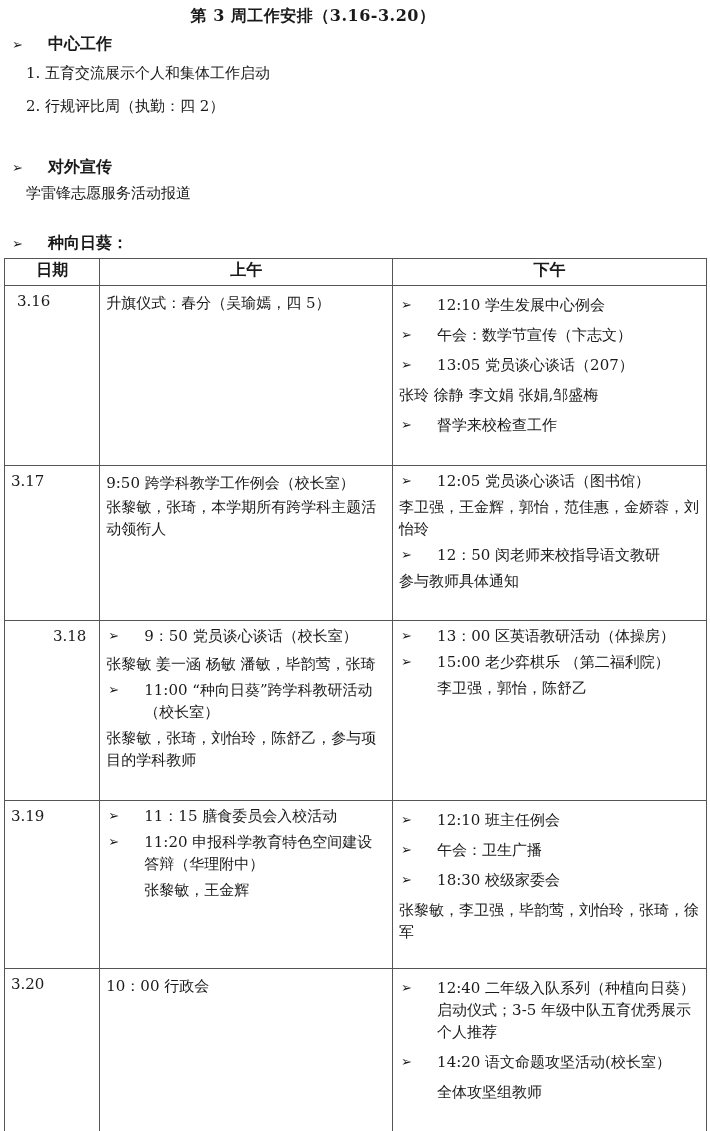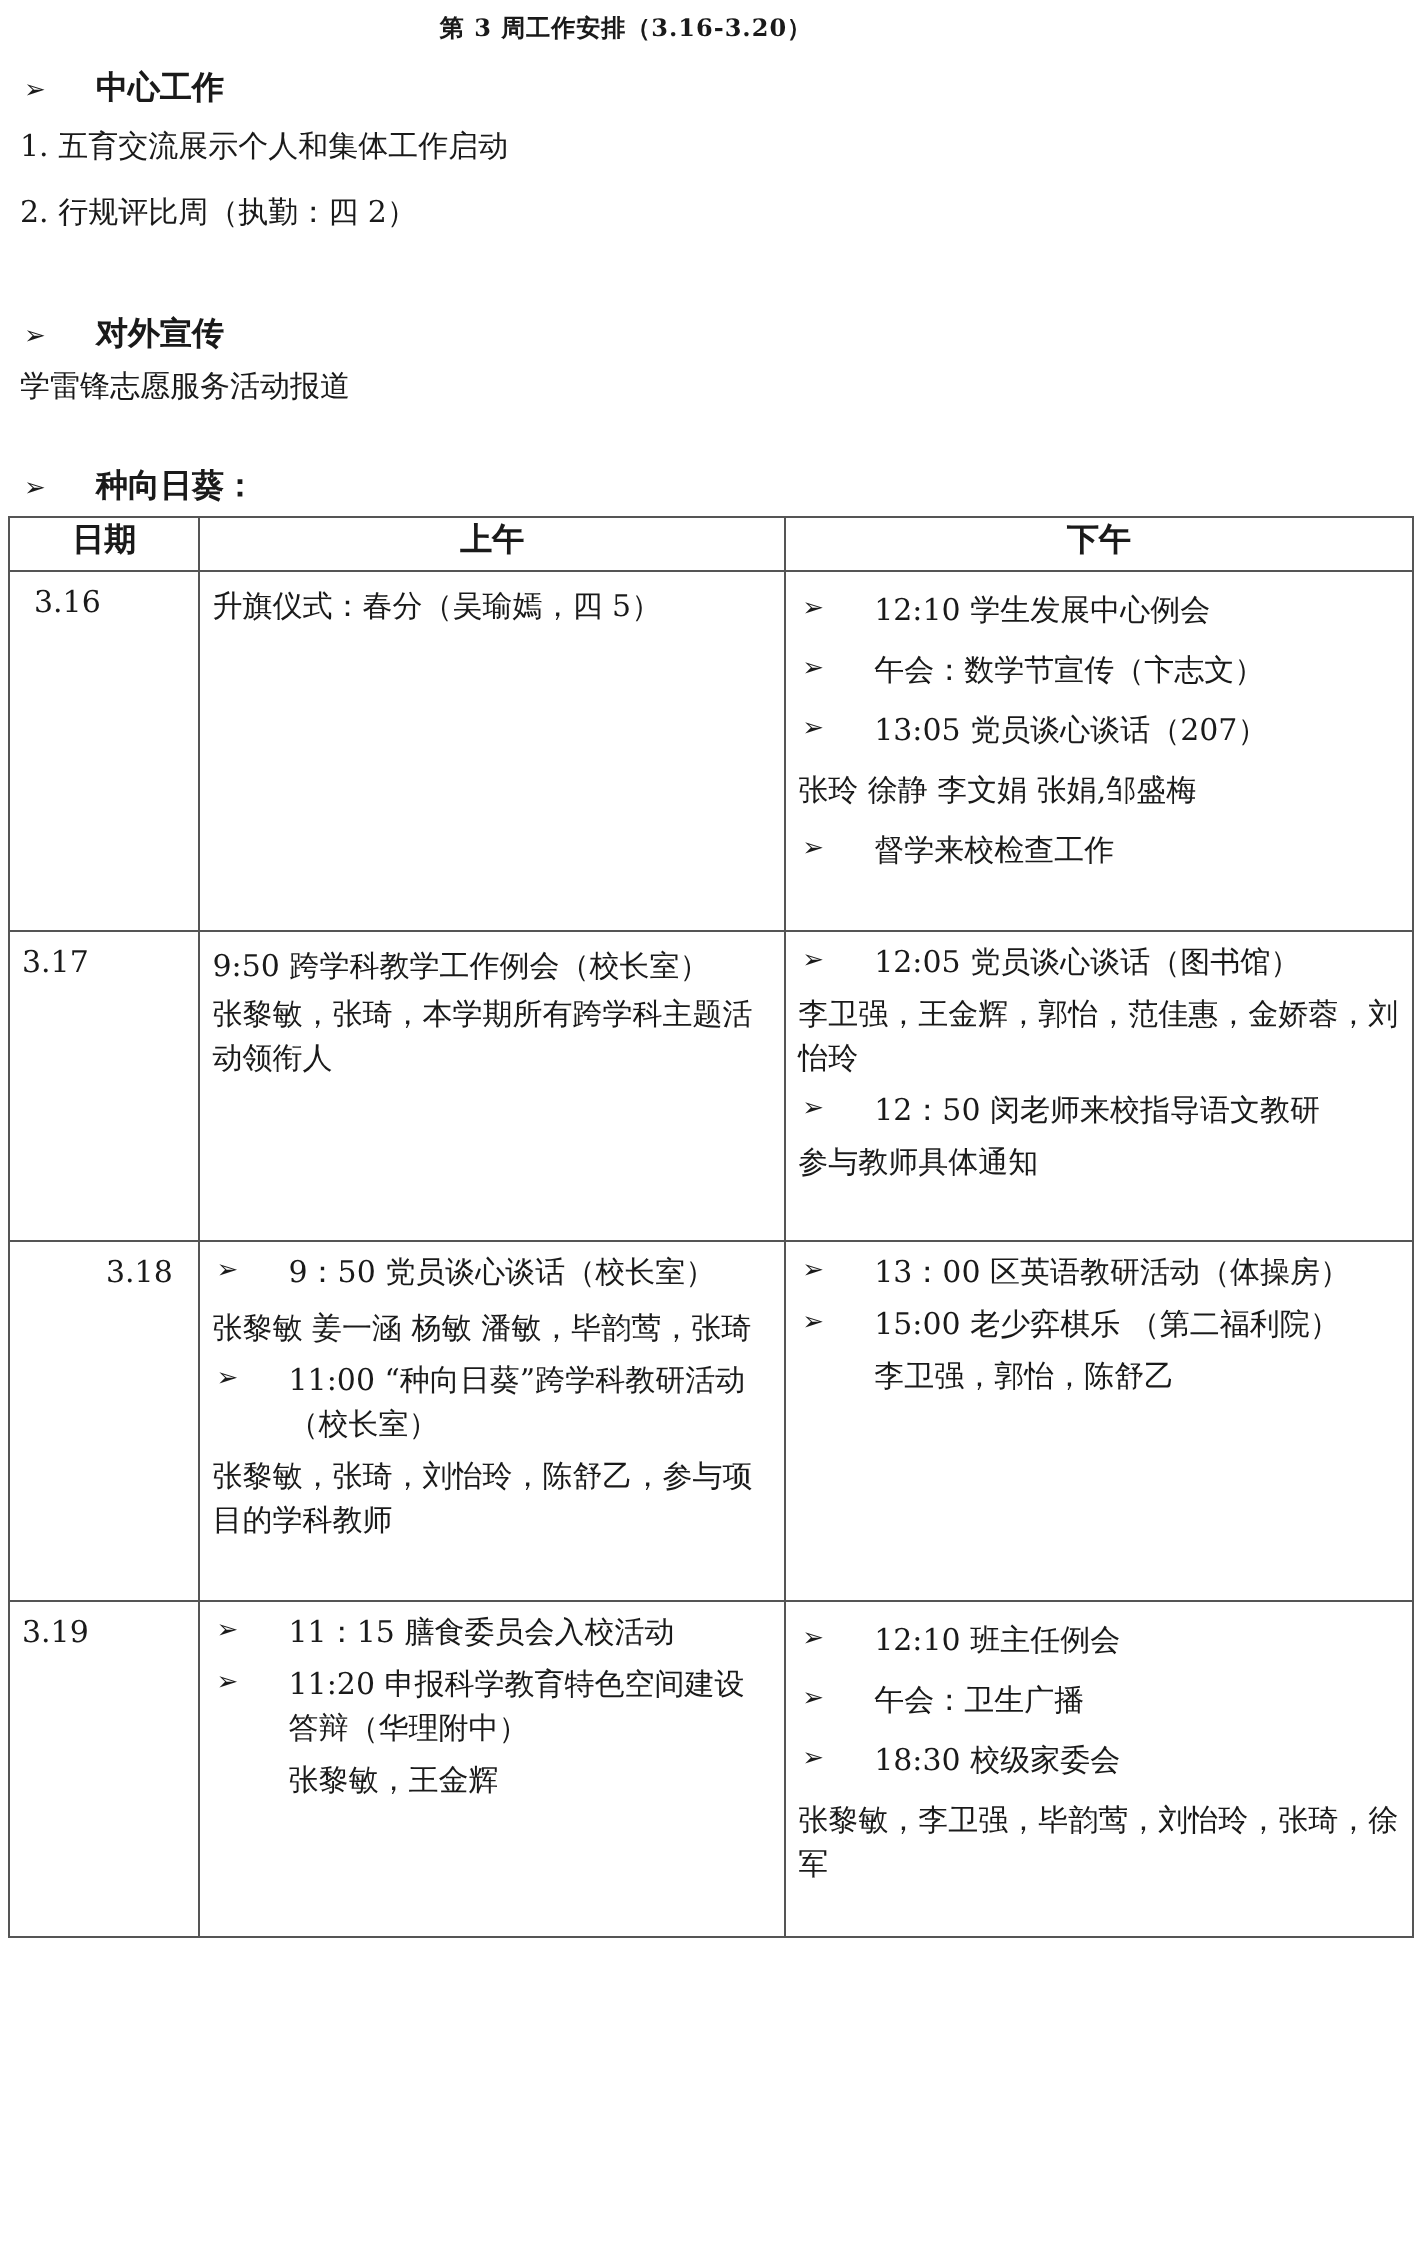--- a/index.html
+++ b/index.html
@@ -3,28 +3,28 @@
 <meta charset="utf-8">
 <style>
   html, body { margin: 0; padding: 0; background: #ffffff; }
   body {
     width: 710px; height: 1131px; overflow: hidden; position: relative;
     font-family: "DejaVu Serif", "Liberation Serif", serif;
     color: #1a1a1a; font-size: 15px;
   }
   .title {
     position: absolute; left: 0; top: 6px; width: 626px; text-align: center;
-    font-size: 12px; font-weight: bold; letter-spacing: 0.5px;
+    font-size: 16px; font-weight: bold; letter-spacing: 0.5px;
   }
   .sec-head {
     position: absolute; left: 12px; font-size: 16px; font-weight: bold;
     display: flex; align-items: center;
   }
   .sec-head .arrow { font-size: 13px; width: 36px; font-weight: normal; }
-  .line { position: absolute; left: 10px; font-size: 15px; }
+  .line { position: absolute; left: 26px; font-size: 15px; }
   table.sched {
     position: absolute; left: 4px; top: 258px; width: 703px;
     border-collapse: collapse; table-layout: fixed;
   }
   table.sched td, table.sched th {
     border: 1px solid #555; vertical-align: top; padding: 0 6px;
     font-size: 15px; line-height: 22px; font-weight: normal;
   }
   table.sched th { font-weight: bold; text-align: center; height: 26px; font-size: 16px; }
   .c-date { width: 82px; }
@@ -161,14 +161,31 @@
             <span class="arrow">➢</span>
             <span class="txt">午会：卫生广播</span>
           </div>
           <div class="item gap8">
             <span class="arrow">➢</span>
             <span class="txt">18:30 校级家委会</span>
           </div>
           <div class="sub" style="margin-top: 2px;">张黎敏，李卫强，毕韵莺，刘怡玲，张琦，徐军</div>
         </td>
       </tr>
+      <tr style="height: 163px;">
+        <td style="padding-top: 4px;">3.20</td>
+        <td>
+          <div class="sub" style="margin-top: 6px;">10：00 行政会</div>
+        </td>
+        <td>
+          <div class="item gap8">
+            <span class="arrow">➢</span>
+            <span class="txt">12:40 二年级入队系列（种植向日葵）启动仪式；3-5 年级中队五育优秀展示个人推荐</span>
+          </div>
+          <div class="item gap8">
+            <span class="arrow">➢</span>
+            <span class="txt">14:20 语文命题攻坚活动(校长室）</span>
+          </div>
+          <div class="sub indent" style="margin-top: 2px;">全体攻坚组教师</div>
+        </td>
+      </tr>
     </tbody>
 </table>
 
 </body></html>

